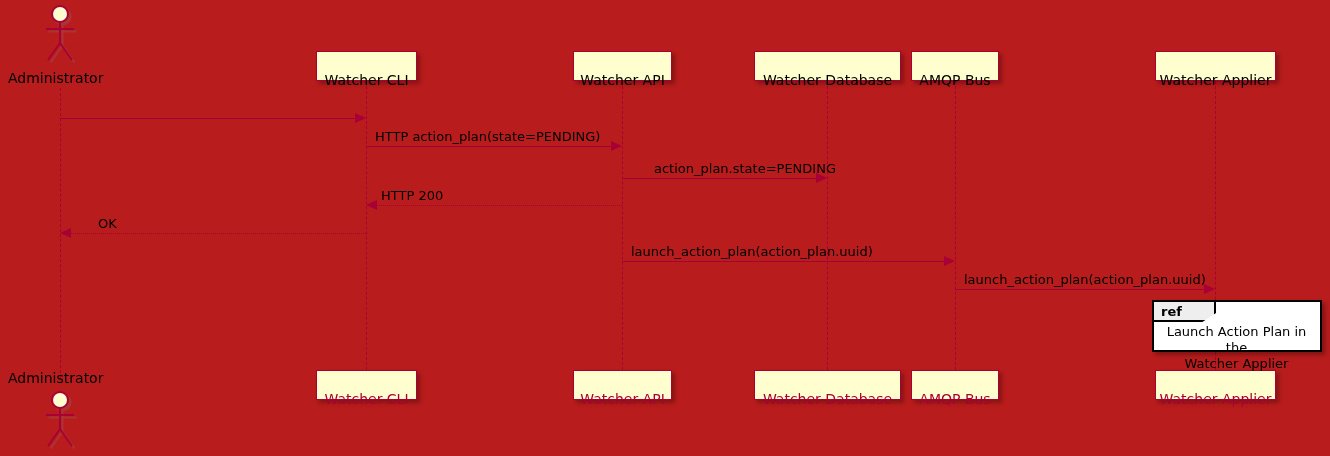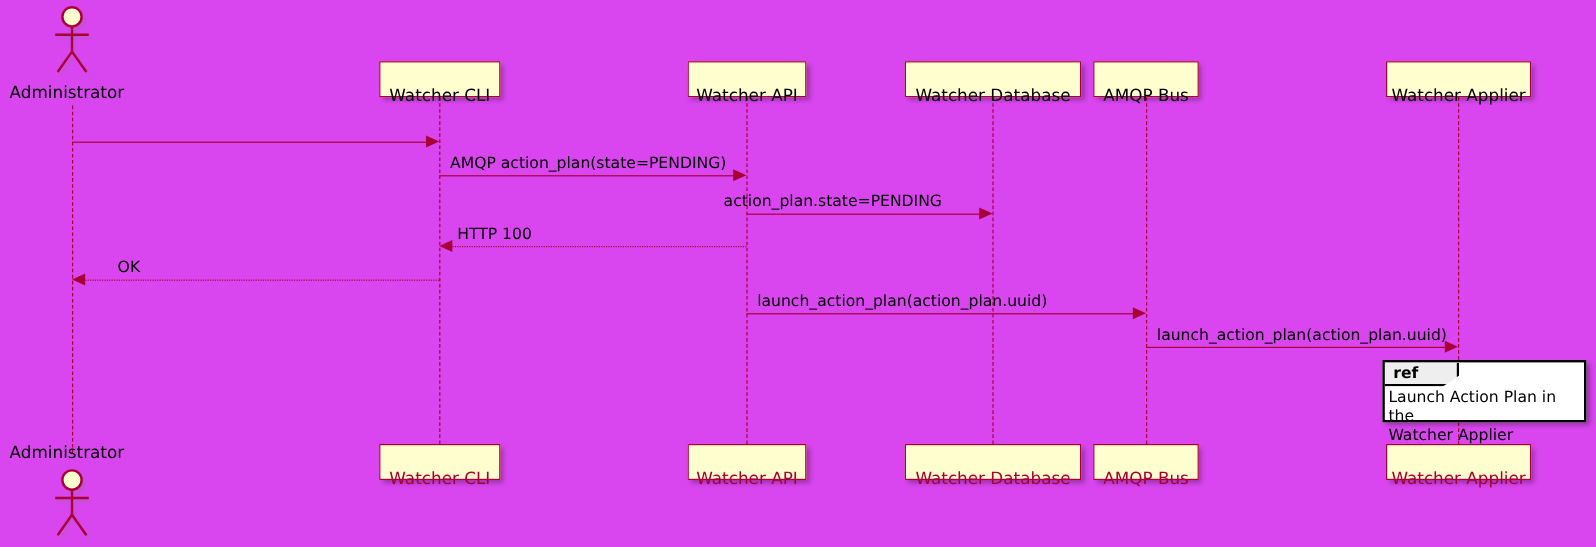--- a/index.html
+++ b/index.html
@@ -8,22 +8,23 @@
     background: #FFFFFF;
   }
   body {
     font-family: "DejaVu Sans", sans-serif;
     -webkit-font-smoothing: antialiased;
   }
   #canvas {
     position: relative;
     width: 1330px;
     height: 456px;
-    background: #d946ef;
+    background: #b91c1c;
     overflow: hidden;
+    text-align: center;
   }
 
   
   .lifeline {
     position: absolute;
     width: 0;
     border-left: 1px dashed #A80036;
     z-index: 1;
   }
 
@@ -215,29 +216,29 @@
   <div class="participant bottom" style="left:911px; top:370px; width:88px;">
     <span>AMQP Bus</span>
   </div>
   <div class="participant bottom" style="left:1155px; top:370px; width:121px;">
     <span>Watcher Applier</span>
   </div>
 
   <div class="msg-line" style="left:60px; top:118px; width:296px;"></div>
   <div class="arrow-head right" style="left:355px; top:113px;"></div>
 
-  <div class="msg-label" style="left:375px; top:129px;">AMQP action_plan(state=PENDING)</div>
+  <div class="msg-label" style="left:375px; top:129px;">HTTP action_plan(state=PENDING)</div>
   <div class="msg-line" style="left:366px; top:146px; width:246px;"></div>
   <div class="arrow-head right" style="left:611px; top:141px;"></div>
 
-  <div class="msg-label" style="left:603px; top:161px;">action_plan.state=PENDING</div>
+  <div class="msg-label" style="left:654px; top:161px;">action_plan.state=PENDING</div>
   <div class="msg-line" style="left:622px; top:178px; width:195px;"></div>
   <div class="arrow-head right" style="left:816px; top:173px;"></div>
 
-  <div class="msg-label" style="left:381px; top:188px;">HTTP 100</div>
+  <div class="msg-label" style="left:381px; top:188px;">HTTP 200</div>
   <div class="msg-line dotted" style="left:377px; top:205px; width:245px;"></div>
   <div class="arrow-head left" style="left:366px; top:200px;"></div>
 
   <div class="msg-label" style="left:74px; top:216px;margin-left:24px;">OK</div>
   <div class="msg-line dotted" style="left:71px; top:233px; width:295px;"></div>
   <div class="arrow-head left" style="left:60px; top:228px;"></div>
 
   <div class="msg-label" style="left:631px; top:244px;">launch_action_plan(action_plan.uuid)</div>
   <div class="msg-line" style="left:622px; top:261px; width:323px;"></div>
   <div class="arrow-head right" style="left:944px; top:256px;"></div>

